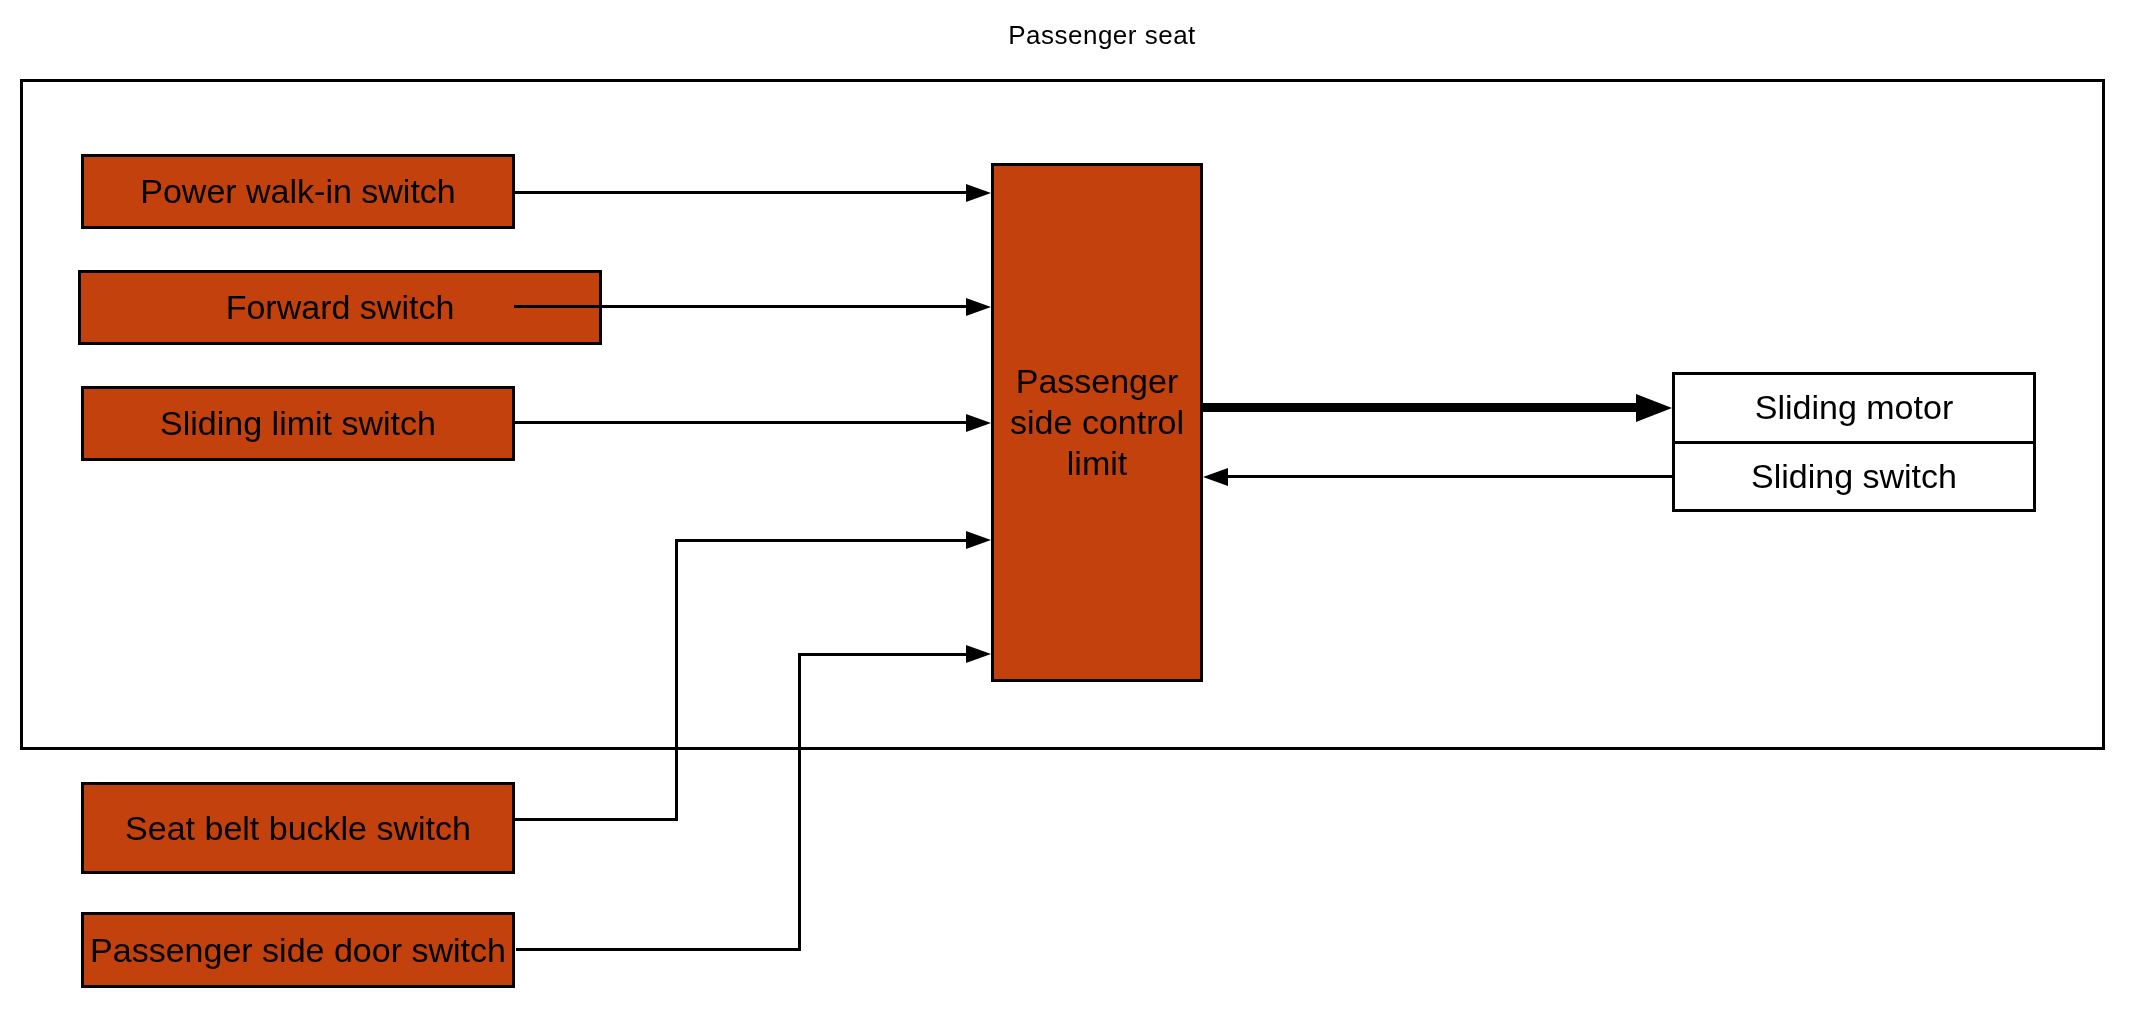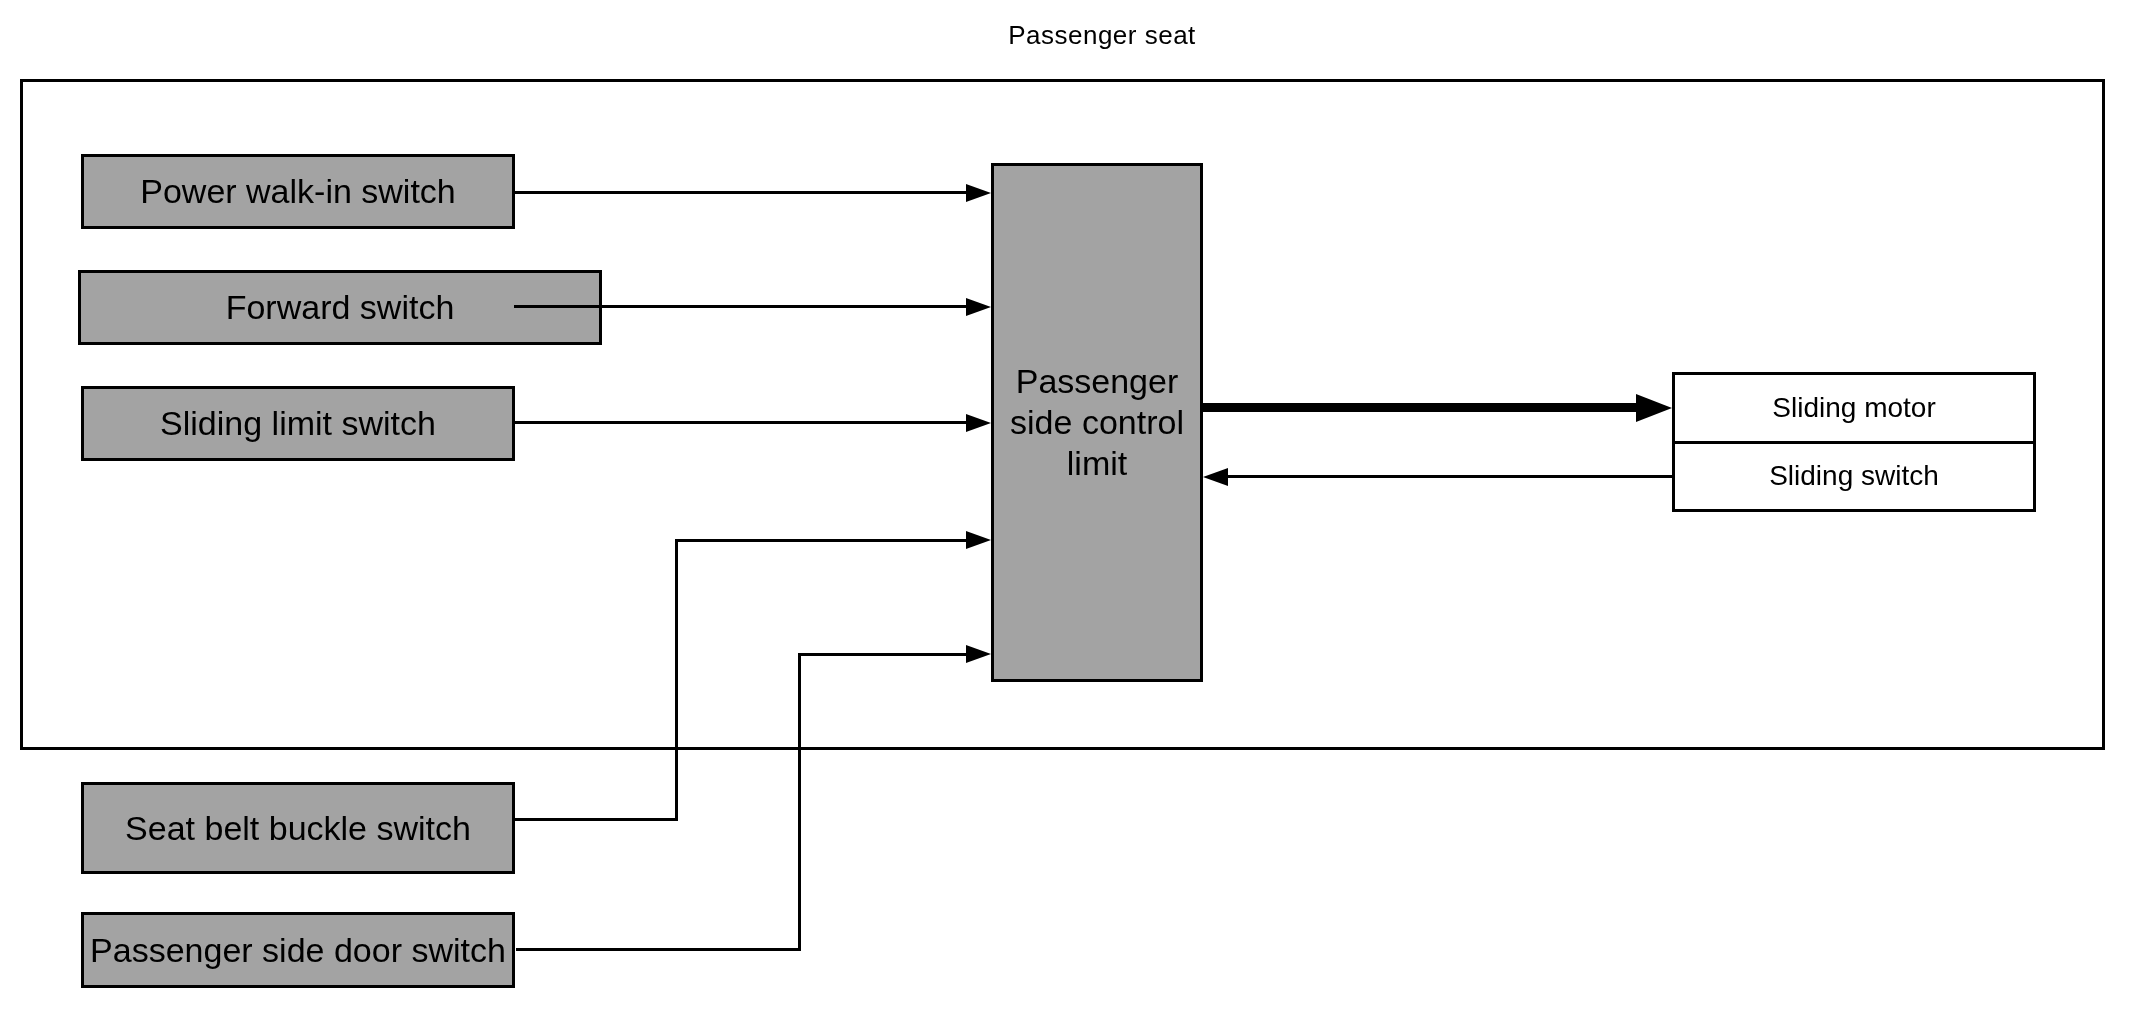--- a/index.html
+++ b/index.html
@@ -25,21 +25,21 @@
     letter-spacing: 0.5px;
   }
   .frame {
     position: absolute;
     border: 3px solid #000000;
     box-sizing: border-box;
     background: transparent;
   }
   .box {
     position: absolute;
-    background: #a3a3a3;
+    background: #c2410c;
     border: 3px solid #000000;
     box-sizing: border-box;
     display: flex;
     align-items: center;
     justify-content: center;
     font-size: 34px;
     white-space: nowrap;
     text-align: center;
   }
   .multiline {
@@ -53,21 +53,21 @@
     border: 3px solid #000000;
     box-sizing: border-box;
     display: flex;
     flex-direction: column;
   }
   .stack .row {
     flex: 1;
     display: flex;
     align-items: center;
     justify-content: center;
-    font-size: 28px;
+    font-size: 34px;
     white-space: nowrap;
   }
   .stack .divider {
     height: 3px;
     background: #000000;
   }
   .hline, .vline {
     position: absolute;
     background: #000000;
   }

